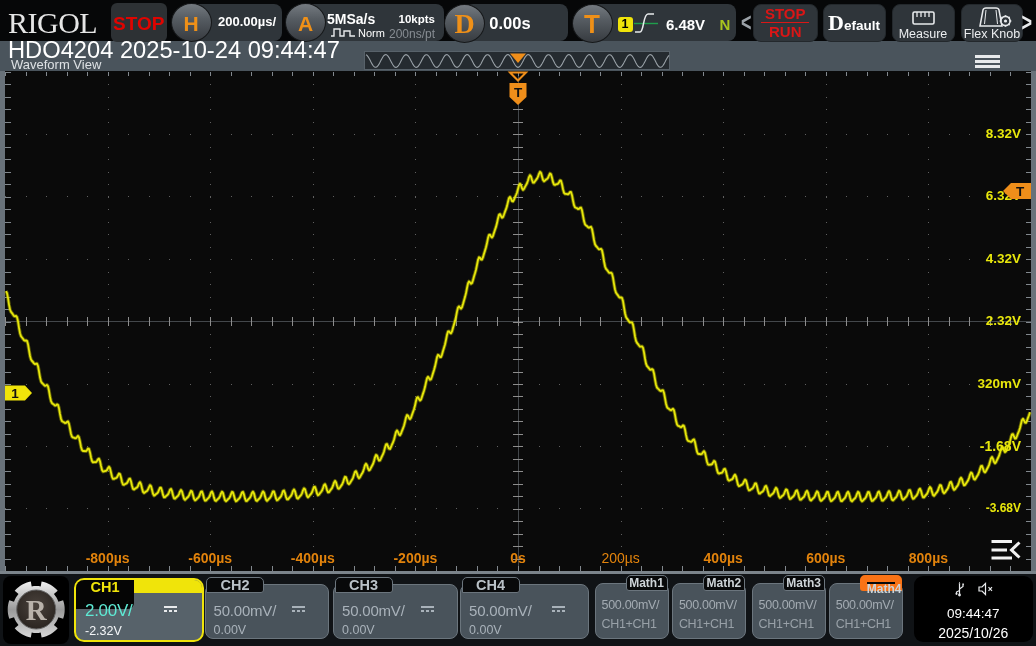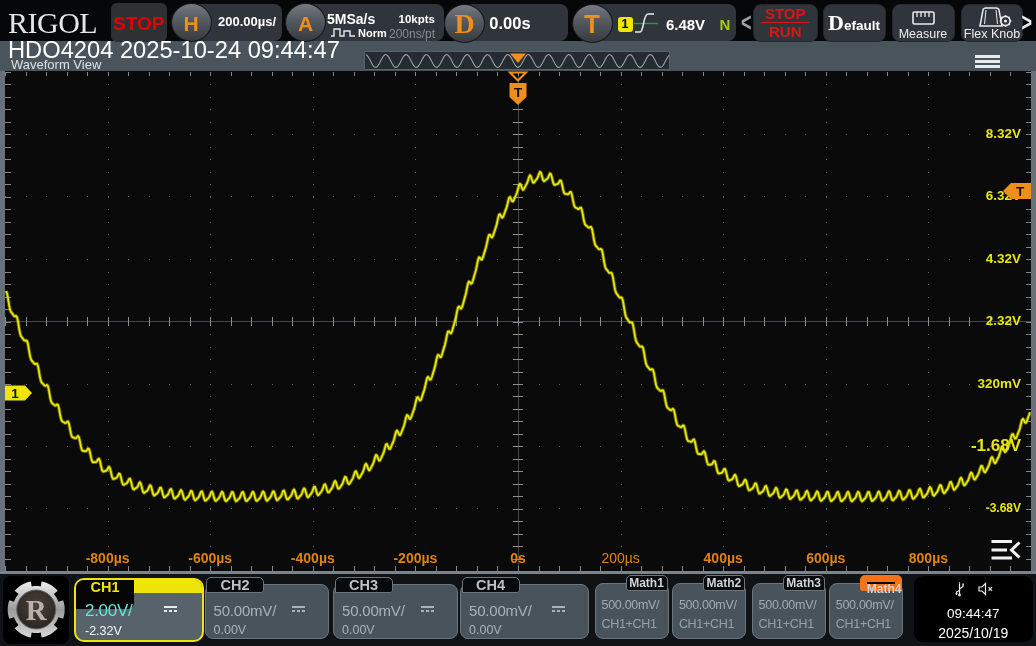--- a/index.html
+++ b/index.html
@@ -27,21 +27,21 @@
 <div class="knob" style="left:170.5px;top:3px;font-size:21px;line-height:39px">H</div>
 <div class="abs" style="left:214px;top:14px;width:66px;text-align:center;color:#fff;font-size:13px;font-weight:bold">200.00µs/</div>
 
 <div class="panel" style="left:305.5px;top:3.5px;width:138.5px;height:37.5px"></div>
 <div class="knob" style="left:285px;top:3px;font-size:21px;line-height:39px">A</div>
 <div class="abs" style="left:327px;top:10.5px;color:#fff;font-size:14px;font-weight:bold">5MSa/s</div>
 <div class="abs" style="left:380px;top:12.5px;width:55px;text-align:right;color:#fff;font-size:11.5px;font-weight:bold">10kpts</div>
 <svg class="abs" style="left:330px;top:26px" width="26" height="13" viewBox="0 0 26 13">
 <path d="M1 10 L4 10 L4 3 L10 3 L10 10 L14 10 L14 5 L20 5 L20 10 L25 10" stroke="#e8eaec" stroke-width="1.4" fill="none"></path>
 </svg>
-<div class="abs" style="left:358px;top:27px;color:#fff;font-size:11px;font-weight:bold">Norm</div>
+<div class="abs" style="left:358px;top:27px;color:#fff;font-size:11px;font-weight:normal">Norm</div>
 <div class="abs" style="left:389px;top:27px;color:#878d93;font-size:12px">200ns/pt</div>
 
 <div class="panel" style="left:464.5px;top:3.5px;width:103px;height:37.5px"></div>
 <div class="knob" style="left:444px;top:3.5px;font-family:'Liberation Serif',serif;font-size:28px;line-height:37px">D</div>
 <div class="abs" style="left:488px;top:13.5px;width:44px;text-align:center;color:#fff;font-size:16.5px;font-weight:bold">0.00s</div>
 
 <div class="panel" style="left:592px;top:3.5px;width:143.5px;height:37.5px"></div>
 <div class="knob" style="left:571.5px;top:4px;font-size:26px;line-height:38px">T</div>
 <div class="abs" style="left:617.5px;top:16.5px;width:15px;height:15px;background:#f0e40a;border-radius:3px;color:#000;font-size:12.5px;font-weight:bold;text-align:center;line-height:15px">1</div>
 <svg class="abs" style="left:633px;top:11px" width="26" height="24" viewBox="0 0 26 24">
@@ -131,21 +131,21 @@
 <svg class="abs" style="left:0;top:71px" width="1036" height="500" viewBox="0 71 1036 500">
 <polyline points="6,291.1 7,293.1 8,298.2 9,304.6 10,309.5 11,311.9 12,313.1 13,314.6 14,316.0 15,316.3 16,315.9 17,317.1 18,321.4 19,327.8 20,333.2 21,336.2 22,337.5 23,338.8 24,340.2 25,340.8 26,340.4 27,340.8 28,344.2 29,350.2 30,356.0 31,359.5 32,361.0 33,362.0 34,363.4 35,364.2 36,363.7 37,363.6 38,366.0 39,371.3 40,377.3 41,381.4 42,383.0 43,383.9 44,385.0 45,385.9 46,385.5 47,384.9 48,386.3 49,390.8 50,396.7 51,401.2 52,403.2 53,403.9 54,404.7 55,405.6 56,405.3 57,404.4 58,404.8 59,408.3 60,414.0 61,418.8 62,421.2 63,421.8 64,422.3 65,423.1 66,422.9 67,421.8 68,421.4 69,423.9 70,428.9 71,434.0 72,436.8 73,437.5 74,437.7 75,438.3 76,438.2 77,437.0 78,435.9 79,437.3 80,441.7 81,446.9 82,450.1 83,451.0 84,451.0 85,451.2 86,451.2 87,450.1 88,448.5 89,448.9 90,452.4 91,457.4 92,461.1 93,462.3 94,462.1 95,462.1 96,462.1 97,461.0 98,459.2 99,458.6 100,461.2 101,465.9 102,470.0 103,471.6 104,471.4 105,471.0 106,470.9 107,470.0 108,468.0 109,466.7 110,468.3 111,472.5 112,476.8 113,478.9 114,478.9 115,478.3 116,478.1 117,477.3 118,475.3 119,473.5 120,474.0 121,477.5 122,482.0 123,484.6 124,484.9 125,484.1 126,483.7 127,483.0 128,481.2 129,479.0 130,478.6 131,481.3 132,485.7 133,488.9 134,489.5 135,488.7 136,488.1 137,487.5 138,485.9 139,483.4 140,482.2 141,484.1 142,488.2 143,491.9 144,493.0 145,492.3 146,491.5 147,490.9 148,489.5 149,487.1 150,485.2 151,486.1 152,489.8 153,493.8 154,495.6 155,495.1 156,494.1 157,493.4 158,492.3 159,490.0 160,487.7 161,487.7 162,490.8 163,494.9 164,497.3 165,497.2 166,496.1 167,495.3 168,494.4 169,492.3 170,489.7 171,488.9 172,491.2 173,495.3 174,498.3 175,498.7 176,497.7 177,496.7 178,495.9 179,494.1 180,491.4 181,489.9 182,491.4 183,495.2 184,498.7 185,499.8 186,498.9 187,497.8 188,497.0 189,495.5 190,492.9 191,490.8 192,491.4 193,494.9 194,498.7 195,500.4 196,499.8 197,498.7 198,497.8 199,496.6 200,494.2 201,491.7 202,491.4 203,494.3 204,498.3 205,500.6 206,500.5 207,499.3 208,498.4 209,497.4 210,495.2 211,492.5 212,491.5 213,493.6 214,497.6 215,500.5 216,501.0 217,499.9 218,498.9 219,498.0 220,496.1 221,493.4 222,491.7 223,492.9 224,496.7 225,500.2 226,501.2 227,500.4 228,499.2 229,498.4 230,496.8 231,494.2 232,491.9 233,492.4 234,495.7 235,499.5 236,501.3 237,500.7 238,499.5 239,498.6 240,497.4 241,494.9 242,492.3 243,491.9 244,494.6 245,498.6 246,501.0 247,500.9 248,499.7 249,498.7 250,497.7 251,495.6 252,492.8 253,491.6 254,493.5 255,497.5 256,500.5 257,501.0 258,499.9 259,498.8 260,497.9 261,496.0 262,493.2 263,491.4 264,492.5 265,496.2 266,499.6 267,500.8 268,499.9 269,498.7 270,497.8 271,496.3 272,493.6 273,491.3 274,491.5 275,494.7 276,498.5 277,500.3 278,499.8 279,498.5 280,497.5 281,496.3 282,493.8 283,491.1 284,490.5 285,493.1 286,497.0 287,499.4 288,499.4 289,498.1 290,497.0 291,495.9 292,493.8 293,490.9 294,489.5 295,491.3 296,495.1 297,498.1 298,498.6 299,497.4 300,496.2 301,495.2 302,493.3 303,490.4 304,488.4 305,489.2 306,492.7 307,496.1 308,497.3 309,496.3 310,494.9 311,493.9 312,492.3 313,489.5 314,486.9 315,486.9 316,489.8 317,493.5 318,495.3 319,494.6 320,493.2 321,492.0 322,490.6 323,488.0 324,485.1 325,484.2 326,486.4 327,490.1 328,492.4 329,492.2 330,490.7 331,489.4 332,488.1 333,485.7 334,482.6 335,480.9 336,482.2 337,485.7 338,488.5 339,488.8 340,487.4 341,485.9 342,484.6 343,482.4 344,479.2 345,476.8 346,477.2 347,480.2 348,483.4 349,484.2 350,483.0 351,481.2 352,479.8 353,477.8 354,474.7 355,471.7 356,471.1 357,473.5 358,476.8 359,478.2 360,477.2 361,475.2 362,473.6 363,471.8 364,468.7 365,465.3 366,463.7 367,465.3 368,468.5 369,470.4 370,469.7 371,467.7 372,465.8 373,464.0 374,461.1 375,457.3 376,454.9 377,455.5 378,458.4 379,460.6 380,460.4 381,458.4 382,456.2 383,454.2 384,451.5 385,447.6 386,444.4 387,444.0 388,446.3 389,448.7 390,449.0 391,447.0 392,444.5 393,442.4 394,439.7 395,435.8 396,432.0 397,430.5 398,432.0 399,434.5 400,435.2 401,433.5 402,430.8 403,428.3 404,425.7 405,421.8 406,417.5 407,415.0 408,415.7 409,418.0 410,419.1 411,417.7 412,414.8 413,412.0 414,409.3 415,405.6 416,401.0 417,397.6 418,397.2 419,399.1 420,400.6 421,399.6 422,396.7 423,393.6 424,390.7 425,387.1 426,382.4 427,378.2 428,376.8 429,378.1 430,379.8 431,379.3 432,376.5 433,373.2 434,370.1 435,366.6 436,362.0 437,357.2 438,354.8 439,355.4 440,357.1 441,357.1 442,354.6 443,351.1 444,347.8 445,344.5 446,339.9 447,334.8 448,331.5 449,331.3 450,332.8 451,333.4 452,331.4 453,327.8 454,324.4 455,321.1 456,316.8 457,311.6 458,307.5 459,306.4 460,307.7 461,308.7 462,307.3 463,304.0 464,300.4 465,297.1 466,293.1 467,288.0 468,283.4 469,281.5 470,282.4 471,283.8 472,283.1 473,280.2 474,276.6 475,273.3 476,269.7 477,264.9 478,260.0 479,257.3 480,257.8 481,259.5 482,259.6 483,257.2 484,253.7 485,250.6 486,247.3 487,243.0 488,238.1 489,234.8 490,234.7 491,236.6 492,237.5 493,235.9 494,232.8 495,229.7 496,226.9 497,223.1 498,218.4 499,214.8 500,214.1 501,216.0 502,217.7 503,217.1 504,214.5 505,211.7 506,209.2 507,206.1 508,201.8 509,198.0 510,196.9 511,198.7 512,201.1 513,201.5 514,199.7 515,197.2 516,195.0 517,192.6 518,189.0 519,185.3 520,183.7 521,185.3 522,188.3 523,189.9 524,188.9 525,186.9 526,185.1 527,183.3 528,180.5 529,177.1 530,175.2 531,176.6 532,180.0 533,182.6 534,182.7 535,181.3 536,179.9 537,178.7 538,176.7 539,173.8 540,171.8 541,172.8 542,176.4 543,180.0 544,181.3 545,180.6 546,179.6 547,179.0 548,177.8 549,175.5 550,173.5 551,174.2 552,177.8 553,182.2 554,184.7 555,184.9 556,184.3 557,184.2 558,183.7 559,182.2 560,180.4 561,180.7 562,184.2 563,189.2 564,192.8 565,193.9 566,193.9 567,194.1 568,194.3 569,193.5 570,192.0 571,192.0 572,195.2 573,200.5 574,205.1 575,207.3 576,207.8 577,208.2 578,209.0 579,208.9 580,207.8 581,207.6 582,210.3 583,215.7 584,221.1 585,224.3 586,225.4 587,226.1 588,227.2 589,227.8 590,227.2 591,226.8 592,229.0 593,234.1 594,240.1 595,244.3 596,246.0 597,247.0 598,248.3 599,249.3 600,249.2 601,248.8 602,250.3 603,255.0 604,261.3 605,266.3 606,268.8 607,269.9 608,271.3 609,272.7 610,273.0 611,272.6 612,273.6 613,277.6 614,283.9 615,289.5 616,292.7 617,294.1 618,295.4 619,297.0 620,297.7 621,297.4 622,297.9 623,301.1 624,307.1 625,313.2 626,317.0 627,318.7 628,319.9 629,321.5 630,322.5 631,322.4 632,322.3 633,324.7 634,330.1 635,336.4 636,340.9 637,342.9 638,344.1 639,345.5 640,346.7 641,346.7 642,346.3 643,347.8 644,352.4 645,358.6 646,363.6 647,366.1 648,367.1 649,368.3 650,369.6 651,369.8 652,369.1 653,369.7 654,373.4 655,379.3 656,384.7 657,387.6 658,388.7 659,389.6 660,390.7 661,391.1 662,390.3 663,390.2 664,392.8 665,398.1 666,403.7 667,407.1 668,408.3 669,408.9 670,409.8 671,410.3 672,409.5 673,408.8 674,410.3 675,414.9 676,420.5 677,424.4 678,425.8 679,426.1 680,426.8 681,427.3 682,426.6 683,425.3 684,425.9 685,429.5 686,434.9 687,439.2 688,440.9 689,441.2 690,441.5 691,441.9 692,441.3 693,439.8 694,439.4 695,442.1 696,447.1 697,451.7 698,453.8 699,454.0 700,454.0 701,454.3 702,453.8 703,452.2 704,451.1 705,452.7 706,457.1 707,461.8 708,464.5 709,464.8 710,464.5 711,464.6 712,464.2 713,462.6 714,460.9 715,461.5 716,465.1 717,469.9 718,473.0 719,473.6 720,473.2 721,473.0 722,472.7 723,471.2 724,469.1 725,468.8 726,471.5 727,476.1 728,479.7 729,480.7 730,480.2 731,479.7 732,479.4 733,478.1 734,475.9 735,474.7 736,476.5 737,480.7 738,484.7 739,486.2 740,485.8 741,485.1 742,484.7 743,483.6 744,481.4 745,479.6 746,480.4 747,484.1 748,488.3 749,490.4 750,490.2 751,489.3 752,488.8 753,487.9 754,485.8 755,483.5 756,483.4 757,486.4 758,490.7 759,493.4 760,493.6 761,492.6 762,491.9 763,491.2 764,489.3 765,486.7 766,485.8 767,488.0 768,492.1 769,495.4 770,496.1 771,495.2 772,494.3 773,493.6 774,492.0 775,489.4 776,487.7 777,489.0 778,492.9 779,496.5 780,497.9 781,497.2 782,496.1 783,495.4 784,494.0 785,491.5 786,489.4 787,489.8 788,493.1 789,497.0 790,499.0 791,498.6 792,497.5 793,496.7 794,495.6 795,493.3 796,490.8 797,490.3 798,493.0 799,497.0 800,499.6 801,499.7 802,498.6 803,497.7 804,496.8 805,494.7 806,492.0 807,490.8 808,492.7 809,496.7 810,499.8 811,500.5 812,499.5 813,498.4 814,497.6 815,495.9 816,493.2 817,491.3 818,492.3 819,496.0 820,499.6 821,500.9 822,500.2 823,499.0 824,498.2 825,496.8 826,494.2 827,491.9 828,492.0 829,495.2 830,499.1 831,501.1 832,500.7 833,499.5 834,498.6 835,497.5 836,495.1 837,492.5 838,491.8 839,494.3 840,498.3 841,501.0 842,501.1 843,499.9 844,498.9 845,497.9 846,495.9 847,493.1 848,491.8 849,493.5 850,497.4 851,500.6 852,501.3 853,500.2 854,499.1 855,498.3 856,496.6 857,493.8 858,491.8 859,492.7 860,496.3 861,499.9 862,501.3 863,500.5 864,499.3 865,498.5 866,497.1 867,494.5 868,492.0 869,492.1 870,495.1 871,499.0 872,501.0 873,500.7 874,499.4 875,498.5 876,497.4 877,495.0 878,492.3 879,491.5 880,493.9 881,497.8 882,500.5 883,500.7 884,499.5 885,498.4 886,497.4 887,495.4 888,492.6 889,491.1 890,492.6 891,496.4 892,499.7 893,500.4 894,499.4 895,498.2 896,497.3 897,495.6 898,492.8 899,490.7 900,491.4 901,494.8 902,498.4 903,499.8 904,499.1 905,497.8 906,496.9 907,495.4 908,492.8 909,490.2 910,490.1 911,492.9 912,496.8 913,498.8 914,498.5 915,497.1 916,496.1 917,494.9 918,492.5 919,489.7 920,488.6 921,490.8 922,494.6 923,497.3 924,497.4 925,496.1 926,494.9 927,493.8 928,491.7 929,488.8 930,487.0 931,488.3 932,491.9 933,495.0 934,495.8 935,494.6 936,493.2 937,492.1 938,490.3 939,487.4 940,485.0 941,485.4 942,488.5 943,492.0 944,493.3 945,492.4 946,490.9 947,489.7 948,488.1 949,485.3 950,482.4 951,481.9 952,484.4 953,488.0 954,489.9 955,489.3 956,487.7 957,486.4 958,484.9 959,482.3 960,479.1 961,477.7 962,479.3 963,482.8 964,485.3 965,485.1 966,483.5 967,481.9 968,480.5 969,478.1 970,474.7 971,472.5 972,473.2 973,476.4 974,479.2 975,479.6 976,478.0 977,476.2 978,474.7 979,472.4 980,469.1 981,466.1 982,465.9 983,468.5 984,471.5 985,472.4 986,471.0 987,469.0 988,467.2 989,465.1 990,461.8 991,458.3 992,457.0 993,458.9 994,461.9 995,463.3 996,462.2 997,460.0 998,458.0 999,455.9 1000,452.7 1001,448.8 1002,446.6 1003,447.5 1004,450.3 1005,452.1 1006,451.3 1007,449.0 1008,446.7 1009,444.6 1010,441.4 1011,437.4 1012,434.3 1013,434.1 1014,436.5 1015,438.6 1016,438.3 1017,436.0 1018,433.3 1019,431.0 1020,428.0 1021,423.8 1022,420.0 1023,418.8 1024,420.5 1025,422.7 1026,422.8 1027,420.7 1028,417.8 1029,415.2 1030,412.2" fill="none" stroke="#b0b000" stroke-width="3.6" opacity="0.5" stroke-linejoin="round"></polyline>
 <polyline points="6,291.1 7,293.1 8,298.2 9,304.6 10,309.5 11,311.9 12,313.1 13,314.6 14,316.0 15,316.3 16,315.9 17,317.1 18,321.4 19,327.8 20,333.2 21,336.2 22,337.5 23,338.8 24,340.2 25,340.8 26,340.4 27,340.8 28,344.2 29,350.2 30,356.0 31,359.5 32,361.0 33,362.0 34,363.4 35,364.2 36,363.7 37,363.6 38,366.0 39,371.3 40,377.3 41,381.4 42,383.0 43,383.9 44,385.0 45,385.9 46,385.5 47,384.9 48,386.3 49,390.8 50,396.7 51,401.2 52,403.2 53,403.9 54,404.7 55,405.6 56,405.3 57,404.4 58,404.8 59,408.3 60,414.0 61,418.8 62,421.2 63,421.8 64,422.3 65,423.1 66,422.9 67,421.8 68,421.4 69,423.9 70,428.9 71,434.0 72,436.8 73,437.5 74,437.7 75,438.3 76,438.2 77,437.0 78,435.9 79,437.3 80,441.7 81,446.9 82,450.1 83,451.0 84,451.0 85,451.2 86,451.2 87,450.1 88,448.5 89,448.9 90,452.4 91,457.4 92,461.1 93,462.3 94,462.1 95,462.1 96,462.1 97,461.0 98,459.2 99,458.6 100,461.2 101,465.9 102,470.0 103,471.6 104,471.4 105,471.0 106,470.9 107,470.0 108,468.0 109,466.7 110,468.3 111,472.5 112,476.8 113,478.9 114,478.9 115,478.3 116,478.1 117,477.3 118,475.3 119,473.5 120,474.0 121,477.5 122,482.0 123,484.6 124,484.9 125,484.1 126,483.7 127,483.0 128,481.2 129,479.0 130,478.6 131,481.3 132,485.7 133,488.9 134,489.5 135,488.7 136,488.1 137,487.5 138,485.9 139,483.4 140,482.2 141,484.1 142,488.2 143,491.9 144,493.0 145,492.3 146,491.5 147,490.9 148,489.5 149,487.1 150,485.2 151,486.1 152,489.8 153,493.8 154,495.6 155,495.1 156,494.1 157,493.4 158,492.3 159,490.0 160,487.7 161,487.7 162,490.8 163,494.9 164,497.3 165,497.2 166,496.1 167,495.3 168,494.4 169,492.3 170,489.7 171,488.9 172,491.2 173,495.3 174,498.3 175,498.7 176,497.7 177,496.7 178,495.9 179,494.1 180,491.4 181,489.9 182,491.4 183,495.2 184,498.7 185,499.8 186,498.9 187,497.8 188,497.0 189,495.5 190,492.9 191,490.8 192,491.4 193,494.9 194,498.7 195,500.4 196,499.8 197,498.7 198,497.8 199,496.6 200,494.2 201,491.7 202,491.4 203,494.3 204,498.3 205,500.6 206,500.5 207,499.3 208,498.4 209,497.4 210,495.2 211,492.5 212,491.5 213,493.6 214,497.6 215,500.5 216,501.0 217,499.9 218,498.9 219,498.0 220,496.1 221,493.4 222,491.7 223,492.9 224,496.7 225,500.2 226,501.2 227,500.4 228,499.2 229,498.4 230,496.8 231,494.2 232,491.9 233,492.4 234,495.7 235,499.5 236,501.3 237,500.7 238,499.5 239,498.6 240,497.4 241,494.9 242,492.3 243,491.9 244,494.6 245,498.6 246,501.0 247,500.9 248,499.7 249,498.7 250,497.7 251,495.6 252,492.8 253,491.6 254,493.5 255,497.5 256,500.5 257,501.0 258,499.9 259,498.8 260,497.9 261,496.0 262,493.2 263,491.4 264,492.5 265,496.2 266,499.6 267,500.8 268,499.9 269,498.7 270,497.8 271,496.3 272,493.6 273,491.3 274,491.5 275,494.7 276,498.5 277,500.3 278,499.8 279,498.5 280,497.5 281,496.3 282,493.8 283,491.1 284,490.5 285,493.1 286,497.0 287,499.4 288,499.4 289,498.1 290,497.0 291,495.9 292,493.8 293,490.9 294,489.5 295,491.3 296,495.1 297,498.1 298,498.6 299,497.4 300,496.2 301,495.2 302,493.3 303,490.4 304,488.4 305,489.2 306,492.7 307,496.1 308,497.3 309,496.3 310,494.9 311,493.9 312,492.3 313,489.5 314,486.9 315,486.9 316,489.8 317,493.5 318,495.3 319,494.6 320,493.2 321,492.0 322,490.6 323,488.0 324,485.1 325,484.2 326,486.4 327,490.1 328,492.4 329,492.2 330,490.7 331,489.4 332,488.1 333,485.7 334,482.6 335,480.9 336,482.2 337,485.7 338,488.5 339,488.8 340,487.4 341,485.9 342,484.6 343,482.4 344,479.2 345,476.8 346,477.2 347,480.2 348,483.4 349,484.2 350,483.0 351,481.2 352,479.8 353,477.8 354,474.7 355,471.7 356,471.1 357,473.5 358,476.8 359,478.2 360,477.2 361,475.2 362,473.6 363,471.8 364,468.7 365,465.3 366,463.7 367,465.3 368,468.5 369,470.4 370,469.7 371,467.7 372,465.8 373,464.0 374,461.1 375,457.3 376,454.9 377,455.5 378,458.4 379,460.6 380,460.4 381,458.4 382,456.2 383,454.2 384,451.5 385,447.6 386,444.4 387,444.0 388,446.3 389,448.7 390,449.0 391,447.0 392,444.5 393,442.4 394,439.7 395,435.8 396,432.0 397,430.5 398,432.0 399,434.5 400,435.2 401,433.5 402,430.8 403,428.3 404,425.7 405,421.8 406,417.5 407,415.0 408,415.7 409,418.0 410,419.1 411,417.7 412,414.8 413,412.0 414,409.3 415,405.6 416,401.0 417,397.6 418,397.2 419,399.1 420,400.6 421,399.6 422,396.7 423,393.6 424,390.7 425,387.1 426,382.4 427,378.2 428,376.8 429,378.1 430,379.8 431,379.3 432,376.5 433,373.2 434,370.1 435,366.6 436,362.0 437,357.2 438,354.8 439,355.4 440,357.1 441,357.1 442,354.6 443,351.1 444,347.8 445,344.5 446,339.9 447,334.8 448,331.5 449,331.3 450,332.8 451,333.4 452,331.4 453,327.8 454,324.4 455,321.1 456,316.8 457,311.6 458,307.5 459,306.4 460,307.7 461,308.7 462,307.3 463,304.0 464,300.4 465,297.1 466,293.1 467,288.0 468,283.4 469,281.5 470,282.4 471,283.8 472,283.1 473,280.2 474,276.6 475,273.3 476,269.7 477,264.9 478,260.0 479,257.3 480,257.8 481,259.5 482,259.6 483,257.2 484,253.7 485,250.6 486,247.3 487,243.0 488,238.1 489,234.8 490,234.7 491,236.6 492,237.5 493,235.9 494,232.8 495,229.7 496,226.9 497,223.1 498,218.4 499,214.8 500,214.1 501,216.0 502,217.7 503,217.1 504,214.5 505,211.7 506,209.2 507,206.1 508,201.8 509,198.0 510,196.9 511,198.7 512,201.1 513,201.5 514,199.7 515,197.2 516,195.0 517,192.6 518,189.0 519,185.3 520,183.7 521,185.3 522,188.3 523,189.9 524,188.9 525,186.9 526,185.1 527,183.3 528,180.5 529,177.1 530,175.2 531,176.6 532,180.0 533,182.6 534,182.7 535,181.3 536,179.9 537,178.7 538,176.7 539,173.8 540,171.8 541,172.8 542,176.4 543,180.0 544,181.3 545,180.6 546,179.6 547,179.0 548,177.8 549,175.5 550,173.5 551,174.2 552,177.8 553,182.2 554,184.7 555,184.9 556,184.3 557,184.2 558,183.7 559,182.2 560,180.4 561,180.7 562,184.2 563,189.2 564,192.8 565,193.9 566,193.9 567,194.1 568,194.3 569,193.5 570,192.0 571,192.0 572,195.2 573,200.5 574,205.1 575,207.3 576,207.8 577,208.2 578,209.0 579,208.9 580,207.8 581,207.6 582,210.3 583,215.7 584,221.1 585,224.3 586,225.4 587,226.1 588,227.2 589,227.8 590,227.2 591,226.8 592,229.0 593,234.1 594,240.1 595,244.3 596,246.0 597,247.0 598,248.3 599,249.3 600,249.2 601,248.8 602,250.3 603,255.0 604,261.3 605,266.3 606,268.8 607,269.9 608,271.3 609,272.7 610,273.0 611,272.6 612,273.6 613,277.6 614,283.9 615,289.5 616,292.7 617,294.1 618,295.4 619,297.0 620,297.7 621,297.4 622,297.9 623,301.1 624,307.1 625,313.2 626,317.0 627,318.7 628,319.9 629,321.5 630,322.5 631,322.4 632,322.3 633,324.7 634,330.1 635,336.4 636,340.9 637,342.9 638,344.1 639,345.5 640,346.7 641,346.7 642,346.3 643,347.8 644,352.4 645,358.6 646,363.6 647,366.1 648,367.1 649,368.3 650,369.6 651,369.8 652,369.1 653,369.7 654,373.4 655,379.3 656,384.7 657,387.6 658,388.7 659,389.6 660,390.7 661,391.1 662,390.3 663,390.2 664,392.8 665,398.1 666,403.7 667,407.1 668,408.3 669,408.9 670,409.8 671,410.3 672,409.5 673,408.8 674,410.3 675,414.9 676,420.5 677,424.4 678,425.8 679,426.1 680,426.8 681,427.3 682,426.6 683,425.3 684,425.9 685,429.5 686,434.9 687,439.2 688,440.9 689,441.2 690,441.5 691,441.9 692,441.3 693,439.8 694,439.4 695,442.1 696,447.1 697,451.7 698,453.8 699,454.0 700,454.0 701,454.3 702,453.8 703,452.2 704,451.1 705,452.7 706,457.1 707,461.8 708,464.5 709,464.8 710,464.5 711,464.6 712,464.2 713,462.6 714,460.9 715,461.5 716,465.1 717,469.9 718,473.0 719,473.6 720,473.2 721,473.0 722,472.7 723,471.2 724,469.1 725,468.8 726,471.5 727,476.1 728,479.7 729,480.7 730,480.2 731,479.7 732,479.4 733,478.1 734,475.9 735,474.7 736,476.5 737,480.7 738,484.7 739,486.2 740,485.8 741,485.1 742,484.7 743,483.6 744,481.4 745,479.6 746,480.4 747,484.1 748,488.3 749,490.4 750,490.2 751,489.3 752,488.8 753,487.9 754,485.8 755,483.5 756,483.4 757,486.4 758,490.7 759,493.4 760,493.6 761,492.6 762,491.9 763,491.2 764,489.3 765,486.7 766,485.8 767,488.0 768,492.1 769,495.4 770,496.1 771,495.2 772,494.3 773,493.6 774,492.0 775,489.4 776,487.7 777,489.0 778,492.9 779,496.5 780,497.9 781,497.2 782,496.1 783,495.4 784,494.0 785,491.5 786,489.4 787,489.8 788,493.1 789,497.0 790,499.0 791,498.6 792,497.5 793,496.7 794,495.6 795,493.3 796,490.8 797,490.3 798,493.0 799,497.0 800,499.6 801,499.7 802,498.6 803,497.7 804,496.8 805,494.7 806,492.0 807,490.8 808,492.7 809,496.7 810,499.8 811,500.5 812,499.5 813,498.4 814,497.6 815,495.9 816,493.2 817,491.3 818,492.3 819,496.0 820,499.6 821,500.9 822,500.2 823,499.0 824,498.2 825,496.8 826,494.2 827,491.9 828,492.0 829,495.2 830,499.1 831,501.1 832,500.7 833,499.5 834,498.6 835,497.5 836,495.1 837,492.5 838,491.8 839,494.3 840,498.3 841,501.0 842,501.1 843,499.9 844,498.9 845,497.9 846,495.9 847,493.1 848,491.8 849,493.5 850,497.4 851,500.6 852,501.3 853,500.2 854,499.1 855,498.3 856,496.6 857,493.8 858,491.8 859,492.7 860,496.3 861,499.9 862,501.3 863,500.5 864,499.3 865,498.5 866,497.1 867,494.5 868,492.0 869,492.1 870,495.1 871,499.0 872,501.0 873,500.7 874,499.4 875,498.5 876,497.4 877,495.0 878,492.3 879,491.5 880,493.9 881,497.8 882,500.5 883,500.7 884,499.5 885,498.4 886,497.4 887,495.4 888,492.6 889,491.1 890,492.6 891,496.4 892,499.7 893,500.4 894,499.4 895,498.2 896,497.3 897,495.6 898,492.8 899,490.7 900,491.4 901,494.8 902,498.4 903,499.8 904,499.1 905,497.8 906,496.9 907,495.4 908,492.8 909,490.2 910,490.1 911,492.9 912,496.8 913,498.8 914,498.5 915,497.1 916,496.1 917,494.9 918,492.5 919,489.7 920,488.6 921,490.8 922,494.6 923,497.3 924,497.4 925,496.1 926,494.9 927,493.8 928,491.7 929,488.8 930,487.0 931,488.3 932,491.9 933,495.0 934,495.8 935,494.6 936,493.2 937,492.1 938,490.3 939,487.4 940,485.0 941,485.4 942,488.5 943,492.0 944,493.3 945,492.4 946,490.9 947,489.7 948,488.1 949,485.3 950,482.4 951,481.9 952,484.4 953,488.0 954,489.9 955,489.3 956,487.7 957,486.4 958,484.9 959,482.3 960,479.1 961,477.7 962,479.3 963,482.8 964,485.3 965,485.1 966,483.5 967,481.9 968,480.5 969,478.1 970,474.7 971,472.5 972,473.2 973,476.4 974,479.2 975,479.6 976,478.0 977,476.2 978,474.7 979,472.4 980,469.1 981,466.1 982,465.9 983,468.5 984,471.5 985,472.4 986,471.0 987,469.0 988,467.2 989,465.1 990,461.8 991,458.3 992,457.0 993,458.9 994,461.9 995,463.3 996,462.2 997,460.0 998,458.0 999,455.9 1000,452.7 1001,448.8 1002,446.6 1003,447.5 1004,450.3 1005,452.1 1006,451.3 1007,449.0 1008,446.7 1009,444.6 1010,441.4 1011,437.4 1012,434.3 1013,434.1 1014,436.5 1015,438.6 1016,438.3 1017,436.0 1018,433.3 1019,431.0 1020,428.0 1021,423.8 1022,420.0 1023,418.8 1024,420.5 1025,422.7 1026,422.8 1027,420.7 1028,417.8 1029,415.2 1030,412.2" fill="none" stroke="#e7e70c" stroke-width="1.8" stroke-linejoin="round"></polyline>
 </svg>
 
 <div style="position:absolute;right:15px;top:125.9px;height:16px;line-height:16px;color:#e8e70c;font-size:13.5px;font-weight:bold;text-align:right">8.32V</div>
 <div style="position:absolute;right:15px;top:188.3px;height:16px;line-height:16px;color:#e8e70c;font-size:13.5px;font-weight:bold;text-align:right">6.32V</div>
 <div style="position:absolute;right:15px;top:250.7px;height:16px;line-height:16px;color:#e8e70c;font-size:13.5px;font-weight:bold;text-align:right">4.32V</div>
 <div style="position:absolute;right:15px;top:313.1px;height:16px;line-height:16px;color:#e8e70c;font-size:13.5px;font-weight:bold;text-align:right">2.32V</div>
 <div style="position:absolute;right:15px;top:375.5px;height:16px;line-height:16px;color:#e8e70c;font-size:13.5px;font-weight:bold;text-align:right">320mV</div>
-<div style="position:absolute;right:15px;top:437.9px;height:16px;line-height:16px;color:#e8e70c;font-size:17px;font-weight:bold;text-align:right">-1.68V</div>
+<div style="position:absolute;right:15px;top:437.9px;height:16px;line-height:16px;color:#e8e70c;font-size:14px;font-weight:bold;text-align:right">-1.68V</div>
 <div style="position:absolute;right:15px;top:500.3px;height:16px;line-height:16px;color:#e8e70c;font-size:12px;font-weight:bold;text-align:right">-3.68V</div>
 
 <div style="position:absolute;left:67.6px;top:549.5px;width:80px;text-align:center;color:#e2830c;font-size:14px;font-weight:bold">-800µs</div>
 <div style="position:absolute;left:170.2px;top:549.5px;width:80px;text-align:center;color:#e2830c;font-size:14px;font-weight:bold">-600µs</div>
 <div style="position:absolute;left:272.8px;top:549.5px;width:80px;text-align:center;color:#e2830c;font-size:14px;font-weight:bold">-400µs</div>
 <div style="position:absolute;left:375.4px;top:549.5px;width:80px;text-align:center;color:#e2830c;font-size:14px;font-weight:bold">-200µs</div>
 <div style="position:absolute;left:478.0px;top:549.5px;width:80px;text-align:center;color:#e2830c;font-size:14px;font-weight:bold">0s</div>
 <div style="position:absolute;left:580.6px;top:549.5px;width:80px;text-align:center;color:#e2830c;font-size:14px;font-weight:normal">200µs</div>
 <div style="position:absolute;left:683.2px;top:549.5px;width:80px;text-align:center;color:#e2830c;font-size:14px;font-weight:bold">400µs</div>
 <div style="position:absolute;left:785.8px;top:549.5px;width:80px;text-align:center;color:#e2830c;font-size:14px;font-weight:bold">600µs</div>
@@ -248,13 +248,13 @@
 <path d="M3.7 2.5 L5.3 2.5 L4.5 0.8 Z" fill="#e8eaec" stroke="none"></path>
 <rect x="7.3" y="2.5" width="1.6" height="1.6" fill="#e8eaec" stroke="none"></rect>
 <circle cx="1.5" cy="12.8" r="1.1" fill="#e8eaec" stroke="none"></circle>
 </g>
 <g stroke="#e8eaec" stroke-width="1.2" fill="none">
 <path d="M24 6 L27 6 L30.5 2.5 L30.5 13.5 L27 10 L24 10 Z"></path>
 <path d="M33.5 6.2 L37 9.8 M37 6.2 L33.5 9.8"></path>
 </g>
 </svg>
 <div class="abs" style="left:913.5px;top:606px;width:119.5px;text-align:center;color:#fff;font-size:13.5px">09:44:47</div>
-<div class="abs" style="left:913.5px;top:625px;width:119.5px;text-align:center;color:#fff;font-size:14px">2025/10/19</div>
+<div class="abs" style="left:913.5px;top:625px;width:119.5px;text-align:center;color:#fff;font-size:14px">2025/10/26</div>
 
 </body></html>

